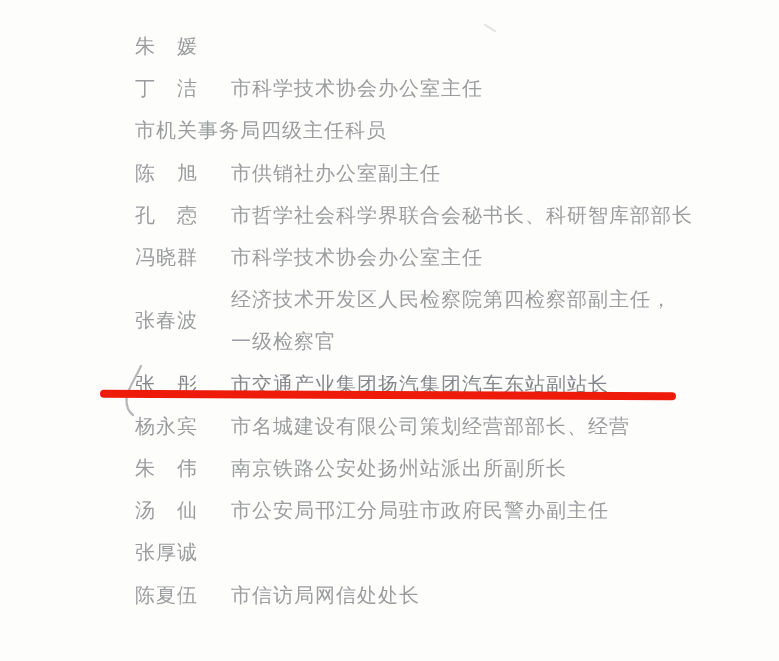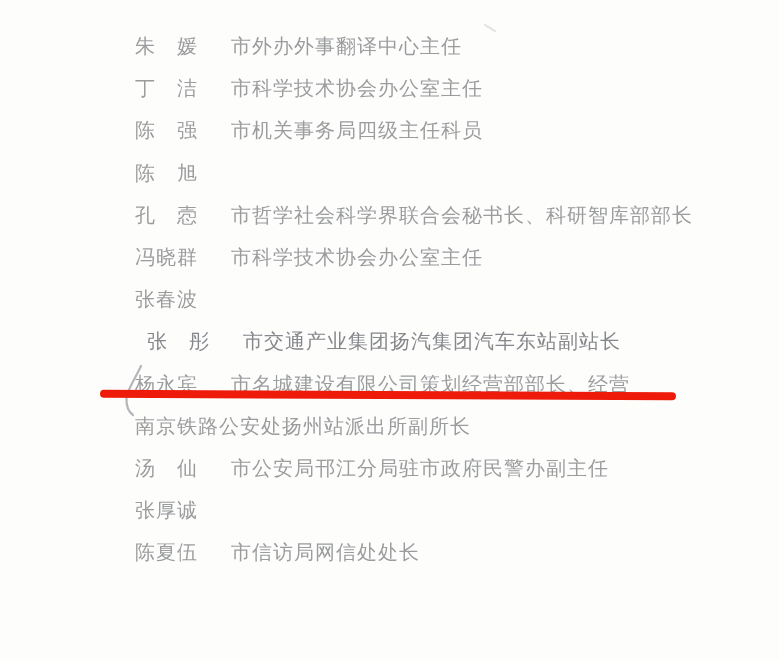--- a/index.html
+++ b/index.html
@@ -23,21 +23,20 @@
   .row {
     display: flex;
     align-items: center;
     font-size: 20px;
     line-height: 42.2px;
     letter-spacing: 1px;
     color: #9b9c9e;
   }
   .row.highlighted {
     color: #85878b;
-    margin-left: 12px;
   }
   .name {
     display: inline-block;
     width: 66px;
     margin-right: 30px;
     white-space: nowrap;
     flex: 0 0 auto;
   }
   .position {
     flex: 1 1 auto;
@@ -75,76 +74,80 @@
 </style>
 </head>
 <body>
 
 <div class="page">
 
   <div class="roster">
 
     <div class="row">
       <span class="name">朱　媛</span>
-      <span class="position">
-        <span class="position-line">市外办外事翻译中心主任</span>
-      </span>
     </div>
 
     <div class="row">
       <span class="name">丁　洁</span>
       <span class="position">
         <span class="position-line">市科学技术协会办公室主任</span>
       </span>
     </div>
 
     <div class="row">
-      <span class="name">陈　强</span>
       <span class="position">
         <span class="position-line">市机关事务局四级主任科员</span>
       </span>
     </div>
 
     <div class="row">
       <span class="name">陈　旭</span>
+      <span class="position">
+        <span class="position-line">市供销社办公室副主任</span>
+      </span>
     </div>
 
     <div class="row">
       <span class="name">孔　悫</span>
       <span class="position">
         <span class="position-line">市哲学社会科学界联合会秘书长、科研智库部部长</span>
       </span>
     </div>
 
     <div class="row">
       <span class="name">冯晓群</span>
       <span class="position">
         <span class="position-line">市科学技术协会办公室主任</span>
       </span>
     </div>
 
     <div class="row">
       <span class="name">张春波</span>
+      <span class="position">
+        <div class="position-line">经济技术开发区人民检察院第四检察部副主任，</div>
+        <div class="position-line">一级检察官</div>
+      </span>
     </div>
 
     <div class="row highlighted">
       <span class="name">张　彤</span>
       <span class="position">
         <span class="position-line">市交通产业集团扬汽集团汽车东站副站长</span>
       </span>
     </div>
 
     <div class="row">
       <span class="name">杨永宾</span>
       <span class="position">
         <div class="position-line">市名城建设有限公司策划经营部部长、经营</div>
       </span>
     </div>
 
     <div class="row">
+      <span class="name">朱　伟</span>
       <span class="position">
         <span class="position-line">南京铁路公安处扬州站派出所副所长</span>
       </span>
     </div>
 
     <div class="row">
       <span class="name">汤　仙</span>
       <span class="position">
         <span class="position-line">市公安局邗江分局驻市政府民警办副主任</span>
       </span>

